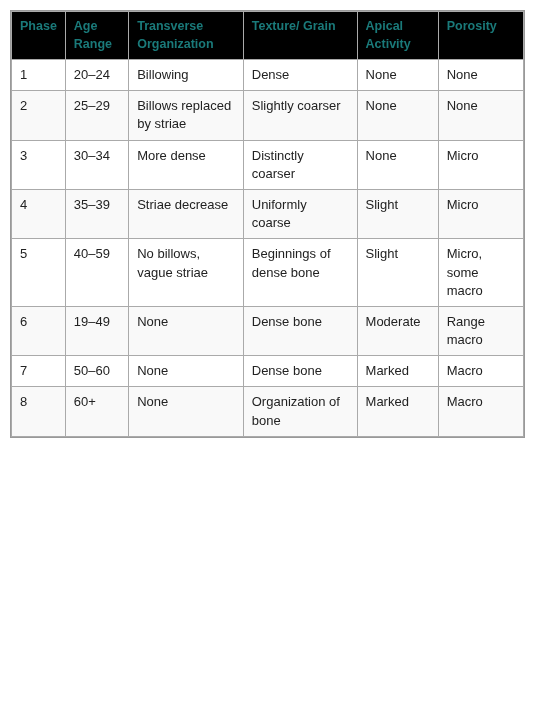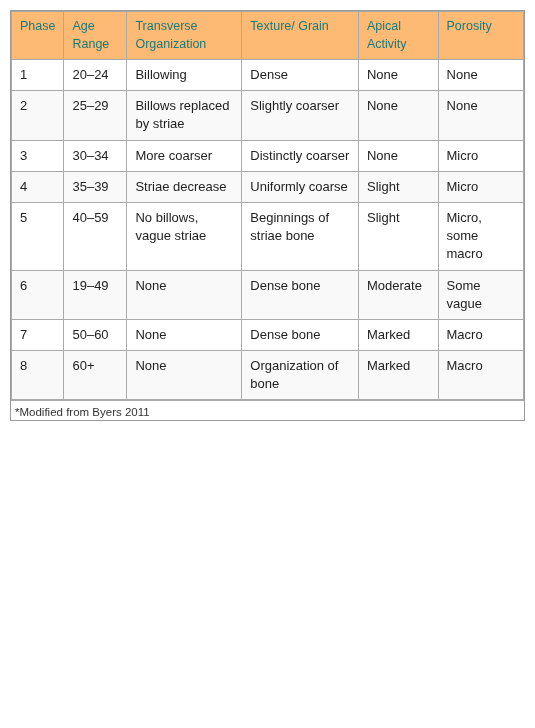--- a/index.html
+++ b/index.html
@@ -19,23 +19,23 @@
       width: 100%;
       border-collapse: collapse;
     }
     th, td {
       border: 1px solid #aaa;
       padding: 6px 8px;
       vertical-align: top;
       line-height: 1.4;
     }
     thead th {
-      background-color: #fdba74;
+      background-color: #000000;
       color: #1a7a7a;
-      font-weight: normal;
+      font-weight: bold;
       font-size: 12.5px;
       text-align: left;
     }
     tbody tr td {
       color: #222;
       font-size: 13px;
     }
     tbody tr:nth-child(even) {
       background-color: #f9f9f9;
     }
@@ -74,61 +74,60 @@
           <td>2</td>
           <td>25–29</td>
           <td>Billows replaced by striae</td>
           <td>Slightly coarser</td>
           <td>None</td>
           <td>None</td>
         </tr>
         <tr>
           <td>3</td>
           <td>30–34</td>
-          <td>More coarser</td>
+          <td>More dense</td>
           <td>Distinctly coarser</td>
           <td>None</td>
           <td>Micro</td>
         </tr>
         <tr>
           <td>4</td>
           <td>35–39</td>
           <td>Striae decrease</td>
           <td>Uniformly coarse</td>
           <td>Slight</td>
           <td>Micro</td>
         </tr>
         <tr>
           <td>5</td>
           <td>40–59</td>
           <td>No billows, vague striae</td>
-          <td>Beginnings of striae bone</td>
+          <td>Beginnings of dense bone</td>
           <td>Slight</td>
           <td>Micro, some macro</td>
         </tr>
         <tr>
           <td>6</td>
           <td>19–49</td>
           <td>None</td>
           <td>Dense bone</td>
           <td>Moderate</td>
-          <td>Some vague</td>
+          <td>Range macro</td>
         </tr>
         <tr>
           <td>7</td>
           <td>50–60</td>
           <td>None</td>
           <td>Dense bone</td>
           <td>Marked</td>
           <td>Macro</td>
         </tr>
         <tr>
           <td>8</td>
           <td>60+</td>
           <td>None</td>
           <td>Organization of bone</td>
           <td>Marked</td>
           <td>Macro</td>
         </tr>
       </tbody>
   </table>
-  <div class="footnote">*Modified from Byers 2011</div>
 </div>
 
 </body></html>

